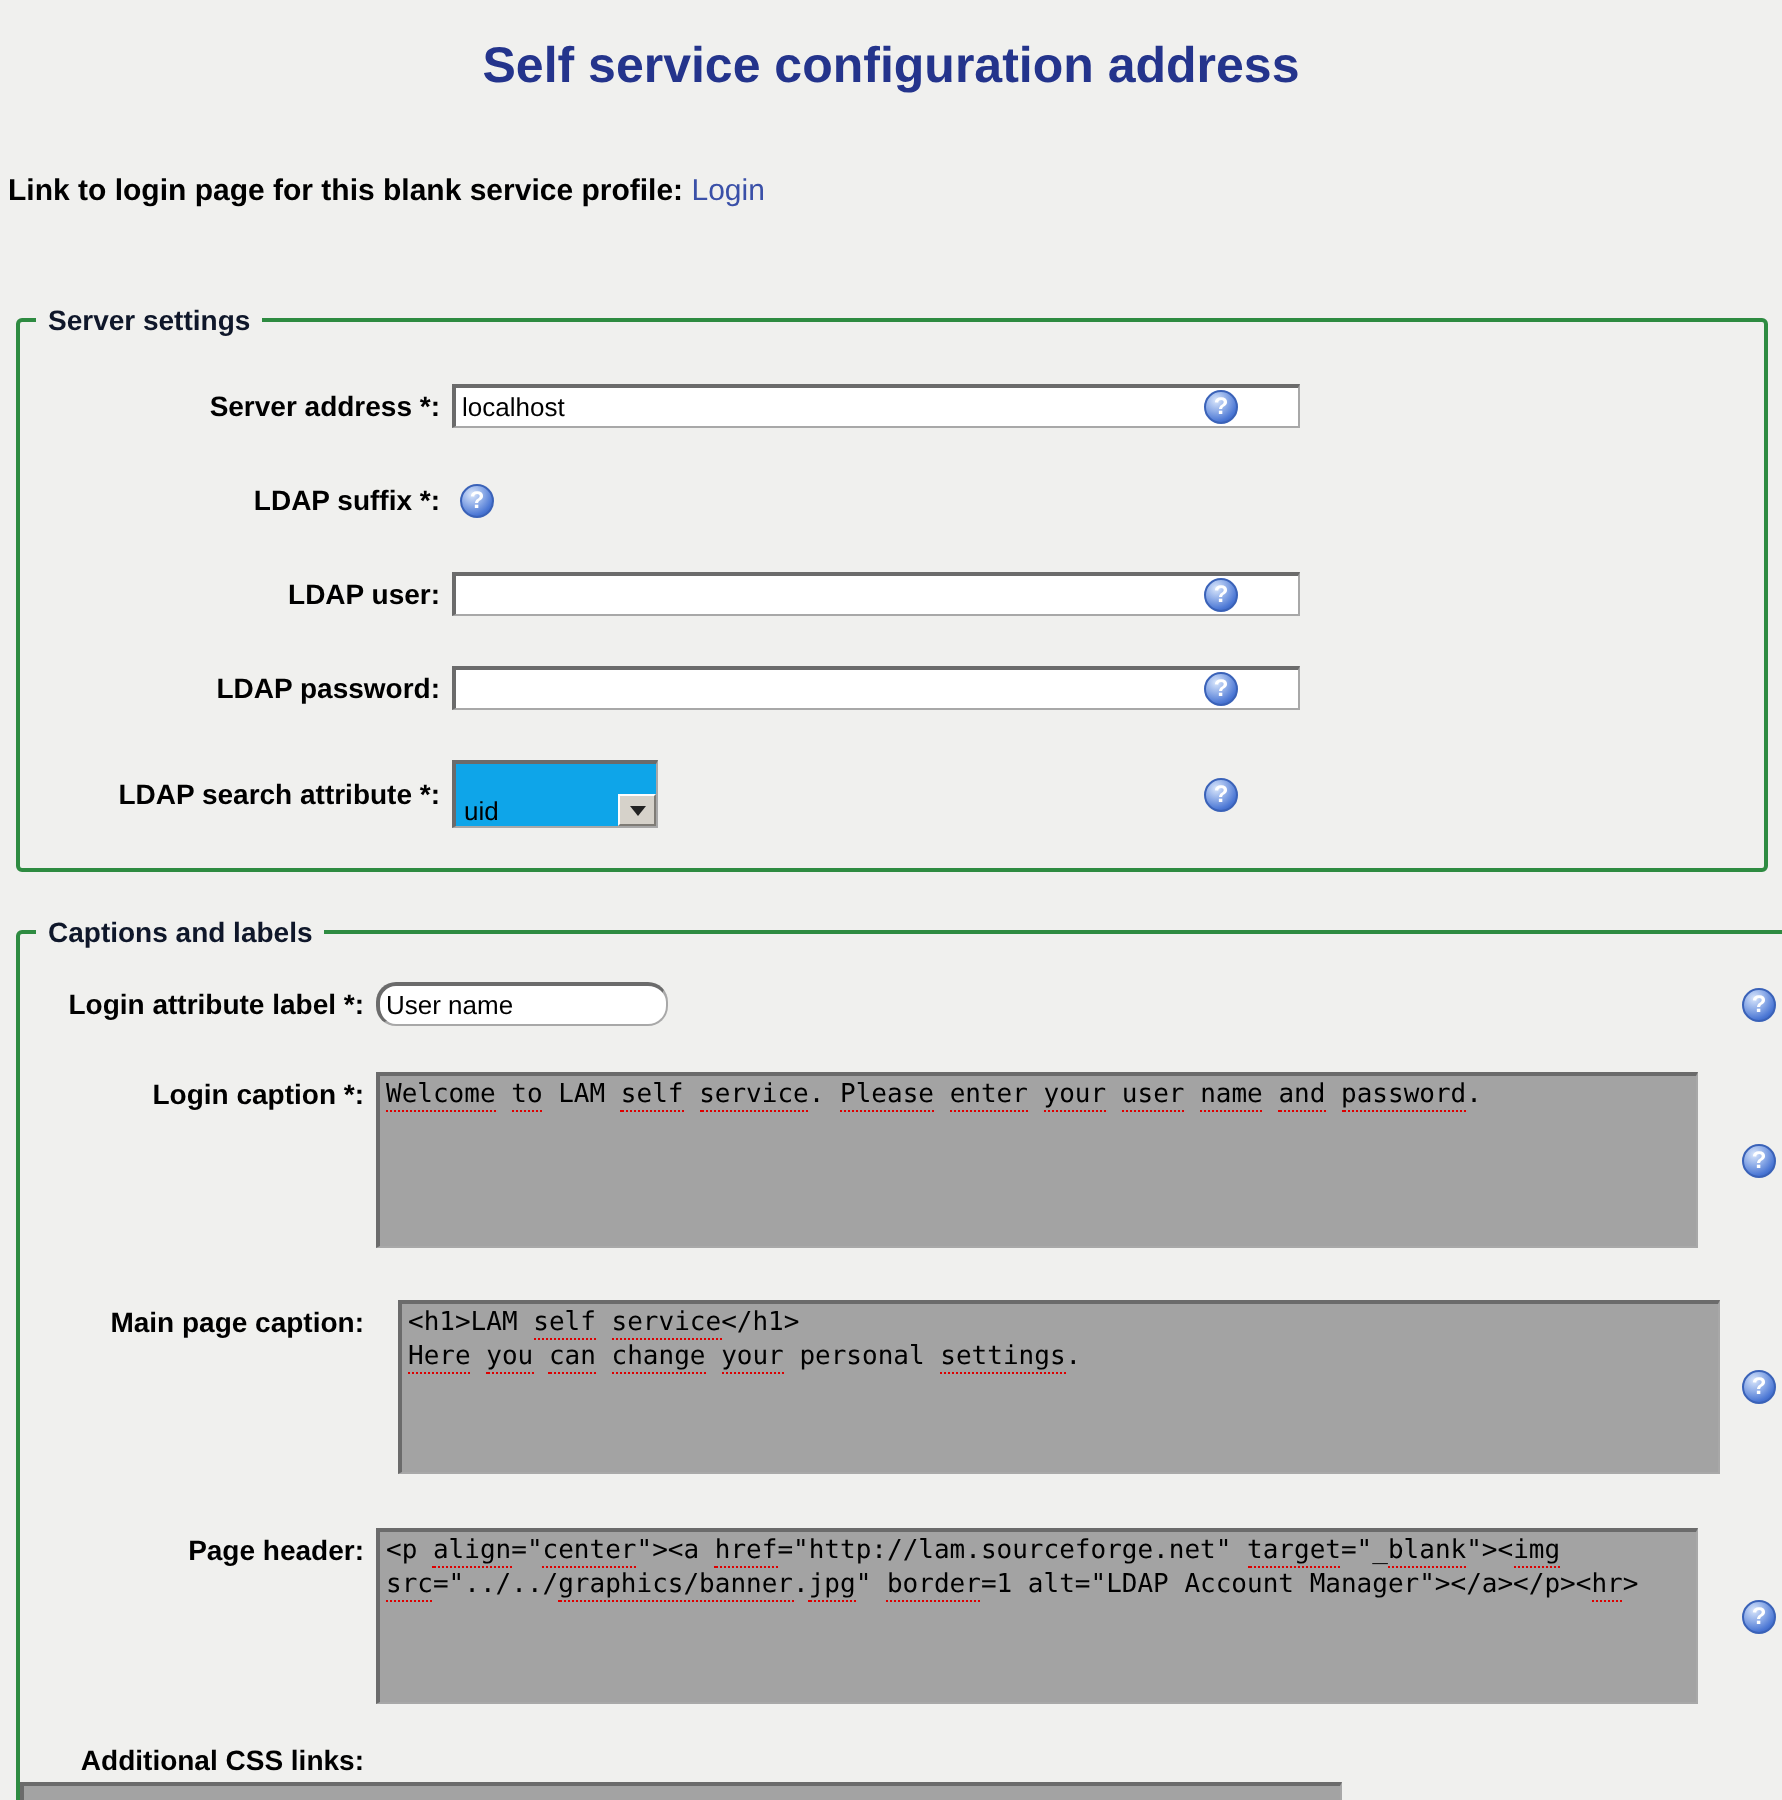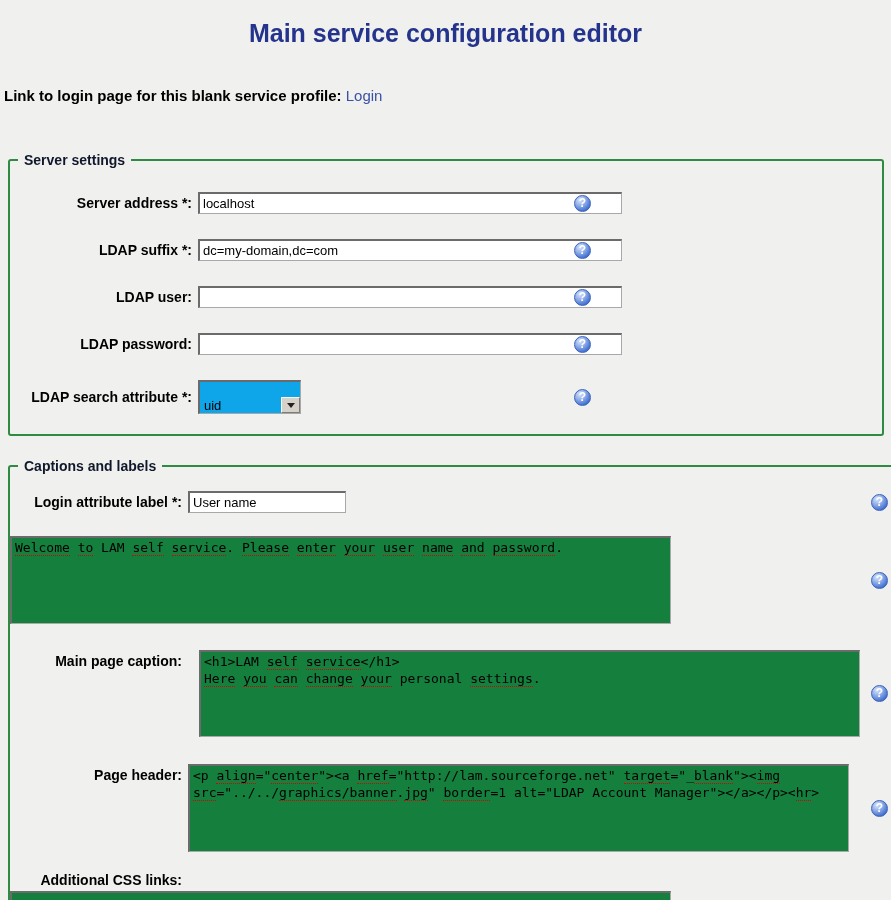--- a/index.html
+++ b/index.html
@@ -41,21 +41,21 @@
     color:#0f172a;
     margin-left:8px;
     padding:0 6px;
   }
   .frow{
     display:flex;
     align-items:center;
   }
   .frow.top{align-items:flex-start;}
   .lbl{
-    width:188px;
+    width:216px;
     box-sizing:border-box;
     padding-right:6px;
     text-align:right;
     font-weight:bold;
     font-size:14px;
     line-height:22px;
     flex-shrink:0;
   }
   .lbl2{width:178px;}
   .fieldcol{width:372px;flex-shrink:0;}
@@ -64,21 +64,21 @@
     width:424px;height:22px;
     border-style:solid;
     border-width:2px 1px 1px 2px;
     border-color:#6b6b6b #a8a8a8 #a8a8a8 #6b6b6b;
     background:#fff;
     font-family:"Liberation Sans",sans-serif;
     font-size:13px;
     padding:1px 3px;
     outline:none;
   }
-  input.text.short{width:158px;}
+  input.text.short{width:146px;border-radius:10px;}
   
   .select{
     box-sizing:border-box;
     width:103px;height:34px;
     display:flex;
     border-style:solid;
     border-width:2px 1px 1px 2px;
     border-color:#6b6b6b #a8a8a8 #a8a8a8 #6b6b6b;
     background:#0ea5e9;
     cursor:pointer;
@@ -125,21 +125,21 @@
     margin-right:18px;
     align-self:center;
   }
   
   .ta{
     box-sizing:border-box;
     width:661px;
     border-style:solid;
     border-width:2px 1px 1px 2px;
     border-color:#6b6b6b #a8a8a8 #a8a8a8 #6b6b6b;
-    background:#15803d;
+    background:#a3a3a3;
     font-family:"DejaVu Sans Mono","Liberation Mono",monospace;
     font-size:13px;
     line-height:17px;
     padding:1px 3px;
     white-space:pre-wrap;
     word-wrap:break-word;
     cursor:text;
     flex-shrink:0;
   }
   .ta-line{min-height:17px;}
@@ -152,43 +152,40 @@
   .captions-labels .frow.r3{margin-top:26px;gap:11px;}
   .captions-labels .frow.r4{margin-top:27px;}
   .captions-labels .frow.r5{margin-top:17px;flex-direction:column;}
   .ta.h88{min-height:88px;}
   .ta.h87{min-height:87px;}
   .ta.h42{min-height:42px;}
 </style>
 </head>
 <body>
 
-<h1 class="page-title">Main service configuration editor</h1>
+<h1 class="page-title">Self service configuration address</h1>
 
 <div class="intro">
   <span>Link to login page for this blank service profile:</span>
   <a>Login</a>
 </div>
 
 <fieldset class="server-settings">
   <legend>Server settings</legend>
 
   <div class="frow">
     <div class="lbl">Server address *:</div>
     <div class="fieldcol">
       <input class="text" type="text" value="localhost" style="">
     </div>
     <span class="help">?</span>
   </div>
 
   <div class="frow">
     <div class="lbl">LDAP suffix *:</div>
-    <div class="fieldcol">
-      <input class="text" type="text" value="dc=my-domain,dc=com" style="">
-    </div>
     <span class="help">?</span>
   </div>
 
   <div class="frow">
     <div class="lbl">LDAP user:</div>
     <div class="fieldcol">
       <input class="text" type="text" value="" style="">
     </div>
     <span class="help">?</span>
   </div>
@@ -218,20 +215,21 @@
 <fieldset class="captions-labels">
   <legend>Captions and labels</legend>
 
   <div class="frow r1">
     <div class="lbl lbl2">Login attribute label *:</div>
     <input class="text short" type="text" value="User name" style="">
     <span class="help right">?</span>
   </div>
 
   <div class="frow top r2">
+    <div class="lbl lbl2">Login caption *:</div>
     <div class="ta h88"><div class="ta-line"><span class="mw">Welcome</span><span> </span><span class="mw">to</span><span> LAM </span><span class="mw">self</span><span> </span><span class="mw">service</span><span>. </span><span class="mw">Please</span><span> </span><span class="mw">enter</span><span> </span><span class="mw">your</span><span> </span><span class="mw">user</span><span> </span><span class="mw">name</span><span> </span><span class="mw">and</span><span> </span><span class="mw">password</span><span>.</span></div></div>
     <span class="help right">?</span>
   </div>
 
   <div class="frow top r3">
     <div class="lbl lbl2">Main page caption:</div>
     <div class="ta h87"><div class="ta-line"><span>&lt;h1&gt;LAM </span><span class="mw">self</span><span> </span><span class="mw">service</span><span>&lt;/h1&gt;</span></div><div class="ta-line"><span class="mw">Here</span><span> </span><span class="mw">you</span><span> </span><span class="mw">can</span><span> </span><span class="mw">change</span><span> </span><span class="mw">your</span><span> personal </span><span class="mw">settings</span><span>.</span></div></div>
     <span class="help right">?</span>
   </div>
 

